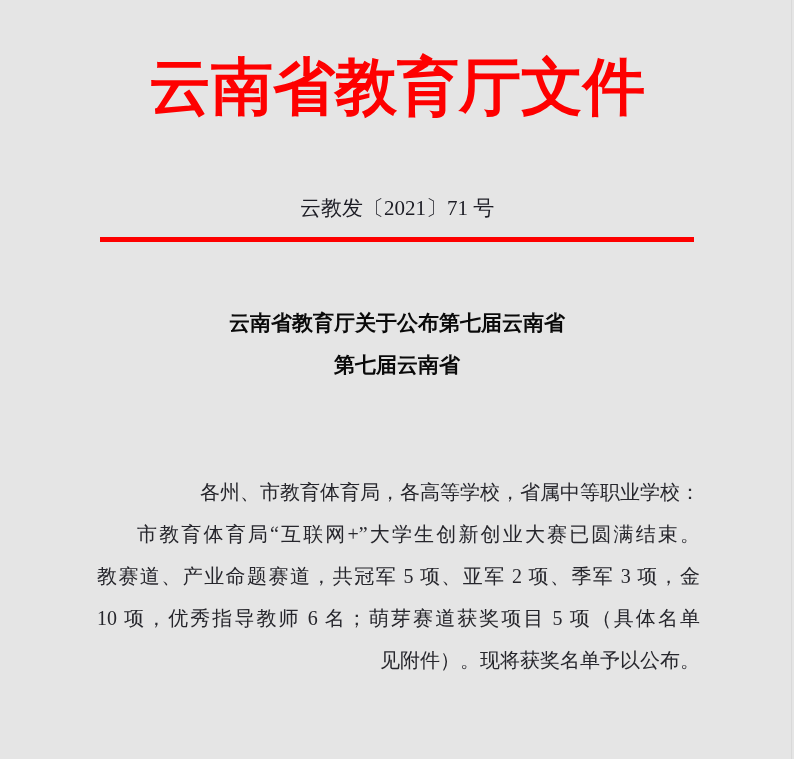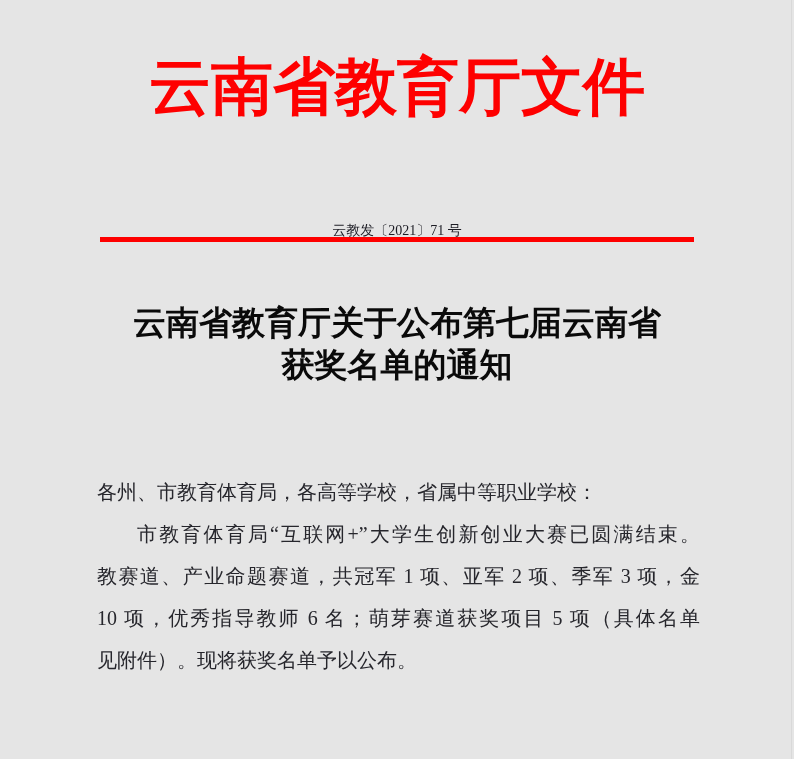--- a/index.html
+++ b/index.html
@@ -26,62 +26,61 @@
     font-weight: bold;
     color: #fe0000;
     white-space: nowrap;
   }
   .doc-number {
     position: absolute;
     top: 193px;
     left: 0;
     width: 794px;
     text-align: center;
-    font-size: 14px;
+    font-size: 21px;
     line-height: 30px;
     color: #1c1c24;
     white-space: nowrap;
-    margin-top: 23px;
   }
   .red-divider {
     position: absolute;
     top: 237px;
     left: 100px;
     width: 594px;
     height: 5px;
     background: #fe0000;
   }
   .doc-title {
     position: absolute;
     top: 302px;
     left: 0;
     width: 794px;
     margin: 0;
     text-align: center;
-    font-size: 33px;
+    font-size: 21px;
     line-height: 42px;
     font-weight: bold;
     color: #0a0a0a;
   }
   .doc-title .title-line {
     display: block;
     white-space: nowrap;
   }
   .doc-body {
     position: absolute;
     top: 471px;
     left: 97px;
     width: 603px;
     font-size: 20px;
     color: #26262c;
   }
   .body-line {
     height: 42px;
     line-height: 42px;
-    text-align: left;
+    text-align: right;
     overflow: visible;
   }
   .body-line.jl {
     text-align: justify;
     text-align-last: justify;
   }
   .body-line.indent {
     text-indent: 40px;
   }
   .page-edge {
@@ -99,26 +98,26 @@
 <div class="page">
 
   <div class="letterhead-title">云南省教育厅文件</div>
 
   <div class="doc-number">云教发〔2021〕71 号</div>
 
   <div class="red-divider"></div>
 
   <h1 class="doc-title">
     <span class="title-line">云南省教育厅关于公布第七届云南省</span>
-    <span class="title-line">获奖名单的通知</span>
+    <span class="title-line">第七届云南省</span>
   </h1>
 
   <div class="doc-body">
     <div class="body-line">各州、市教育体育局，各高等学校，省属中等职业学校：</div>
     <div class="body-line jl indent">市教育体育局“互联网+”大学生创新创业大赛已圆满结束。</div>
-    <div class="body-line jl">教赛道、产业命题赛道，共冠军 1 项、亚军 2 项、季军 3 项，金</div>
+    <div class="body-line jl">教赛道、产业命题赛道，共冠军 5 项、亚军 2 项、季军 3 项，金</div>
     <div class="body-line jl">10 项，优秀指导教师 6 名；萌芽赛道获奖项目 5 项（具体名单</div>
     <div class="body-line">见附件）。现将获奖名单予以公布。</div>
   </div>
 
   <div class="page-edge"></div>
 
 </div>
 
 </body></html>

